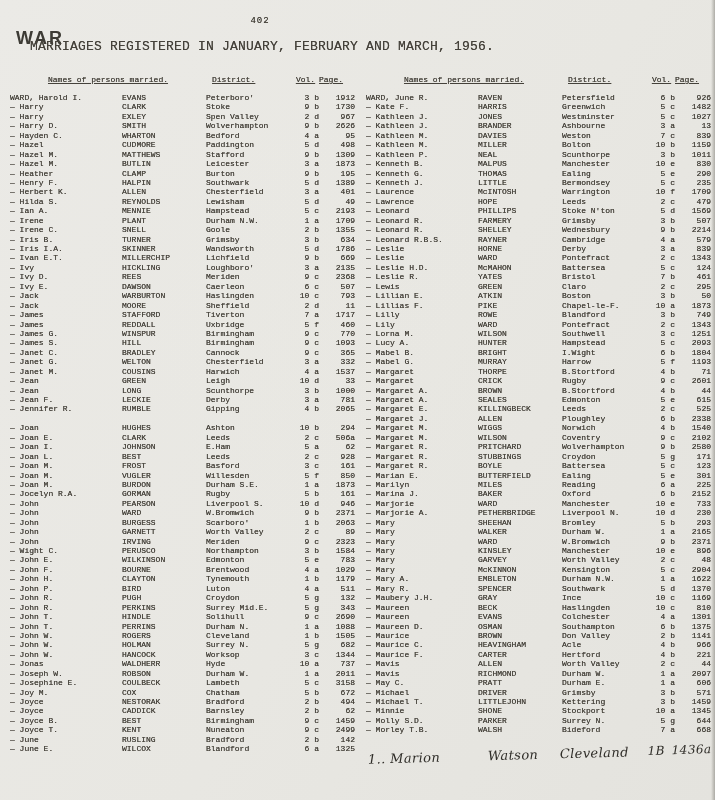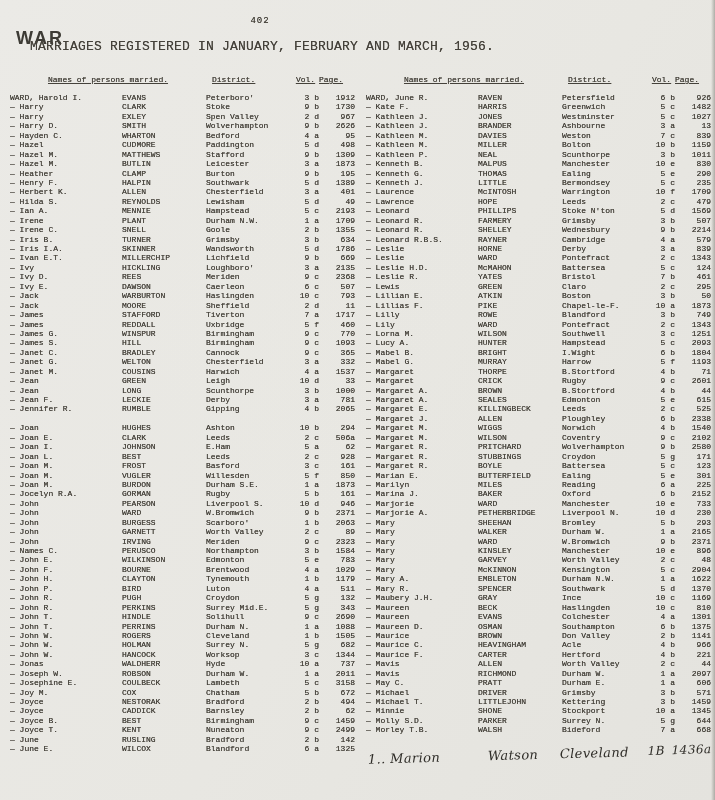--- a/index.html
+++ b/index.html
@@ -470,21 +470,21 @@
 
   <div class="row">
     <span class="c name">— John</span>
     <span class="c surname">IRVING</span>
     <span class="c district">Meriden</span>
     <span class="c vol">9 c</span>
     <span class="c pg">2323</span>
   </div>
 
   <div class="row">
-    <span class="c name">— Names C.</span>
+    <span class="c name">— Wight C.</span>
     <span class="c surname">PERUSCO</span>
     <span class="c district">Northampton</span>
     <span class="c vol">3 b</span>
     <span class="c pg">1584</span>
   </div>
 
   <div class="row">
     <span class="c name">— John E.</span>
     <span class="c surname">WILKINSON</span>
     <span class="c district">Edmonton</span>

